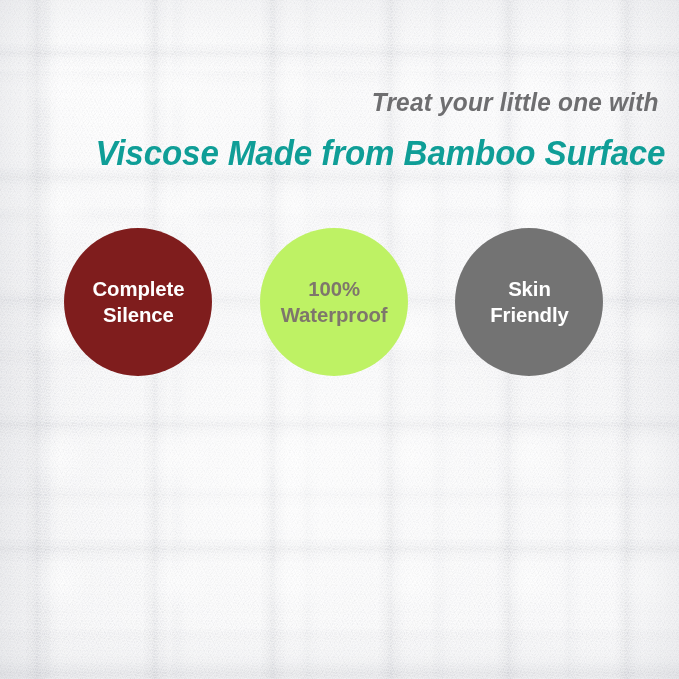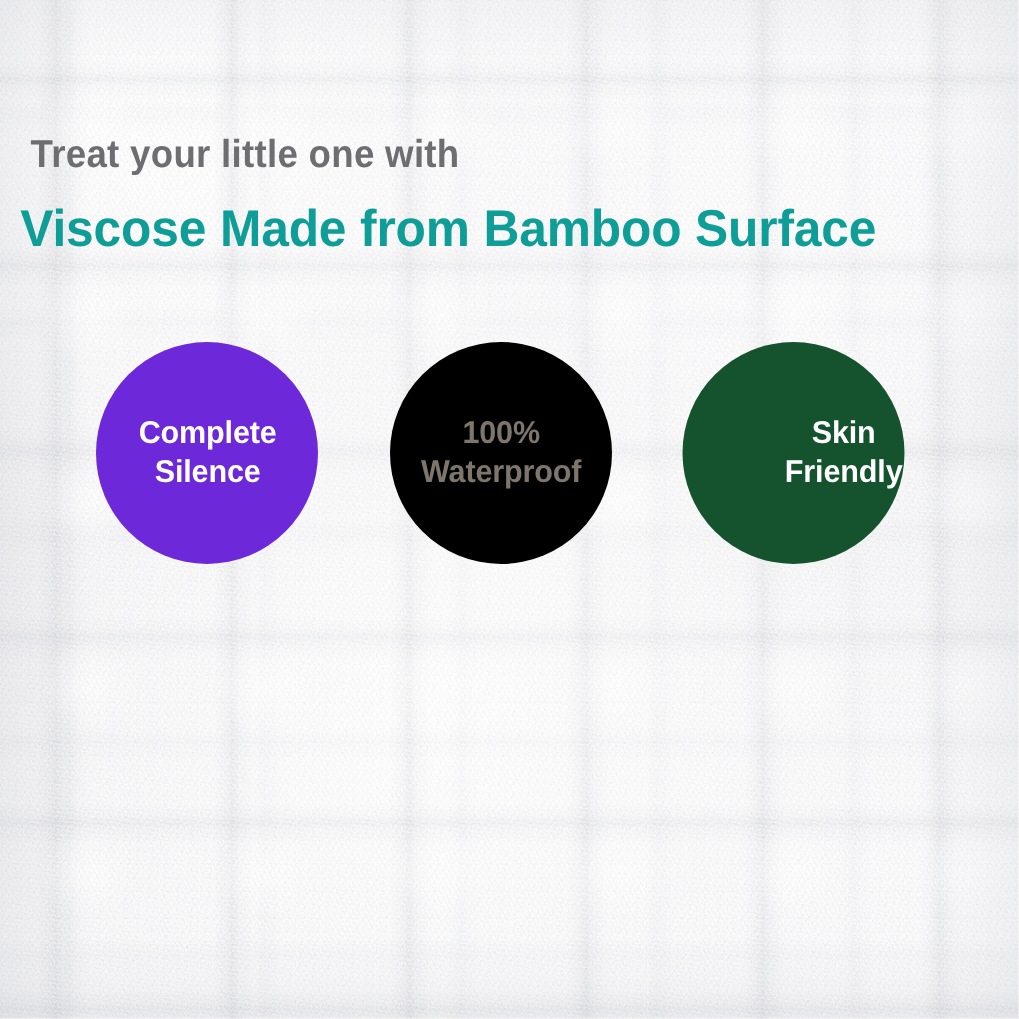--- a/index.html
+++ b/index.html
@@ -128,21 +128,22 @@
       linear-gradient(90deg, rgba(176,179,188,0.16) 0%, rgba(255,255,255,0) 9%, rgba(255,255,255,0) 91%, rgba(176,179,188,0.13) 100%),
       linear-gradient(180deg, rgba(178,181,190,0.10) 0%, rgba(255,255,255,0) 7%, rgba(255,255,255,0) 93%, rgba(172,175,185,0.12) 100%);
   }
 
   
   .headline-block {
     position: absolute;
     left: 0;
     right: 0;
     top: 88px;
-    text-align: left;
+    text-align: right;
+    font-style: italic;
   }
   .kicker {
     font-size: 26px;
     font-weight: 700;
     color: #6e6e70;
     letter-spacing: 0.2px;
     line-height: 1.1;
     margin: 0;
     transform: scaleX(0.94);
   }
@@ -168,23 +169,23 @@
     text-align: center;
   }
   .bubble .bubble-label {
     font-size: 21px;
     font-weight: 700;
     line-height: 1.22;
     white-space: pre-line;
     letter-spacing: -0.1px;
     transform: scaleX(0.97);
   }
-  .bubble.teal  { background-color: #6d28d9; }
-  .bubble.gray  { background-color: #14532d; justify-content: flex-end; }
-  .bubble.yellow{ background-color: #000000; text-align: center; }
+  .bubble.teal  { background-color: #7f1d1d; }
+  .bubble.gray  { background-color: #737373; }
+  .bubble.yellow{ background-color: #bef264; text-align: center; }
   .bubble.teal  .bubble-label,
   .bubble.gray  .bubble-label { color: #ffffff; }
   .bubble.yellow .bubble-label { color: #7e766c; }
 
   .bubble-overflow .bubble-label {
     width: 200px;
   }
 </style>
 </head>
 <body>

